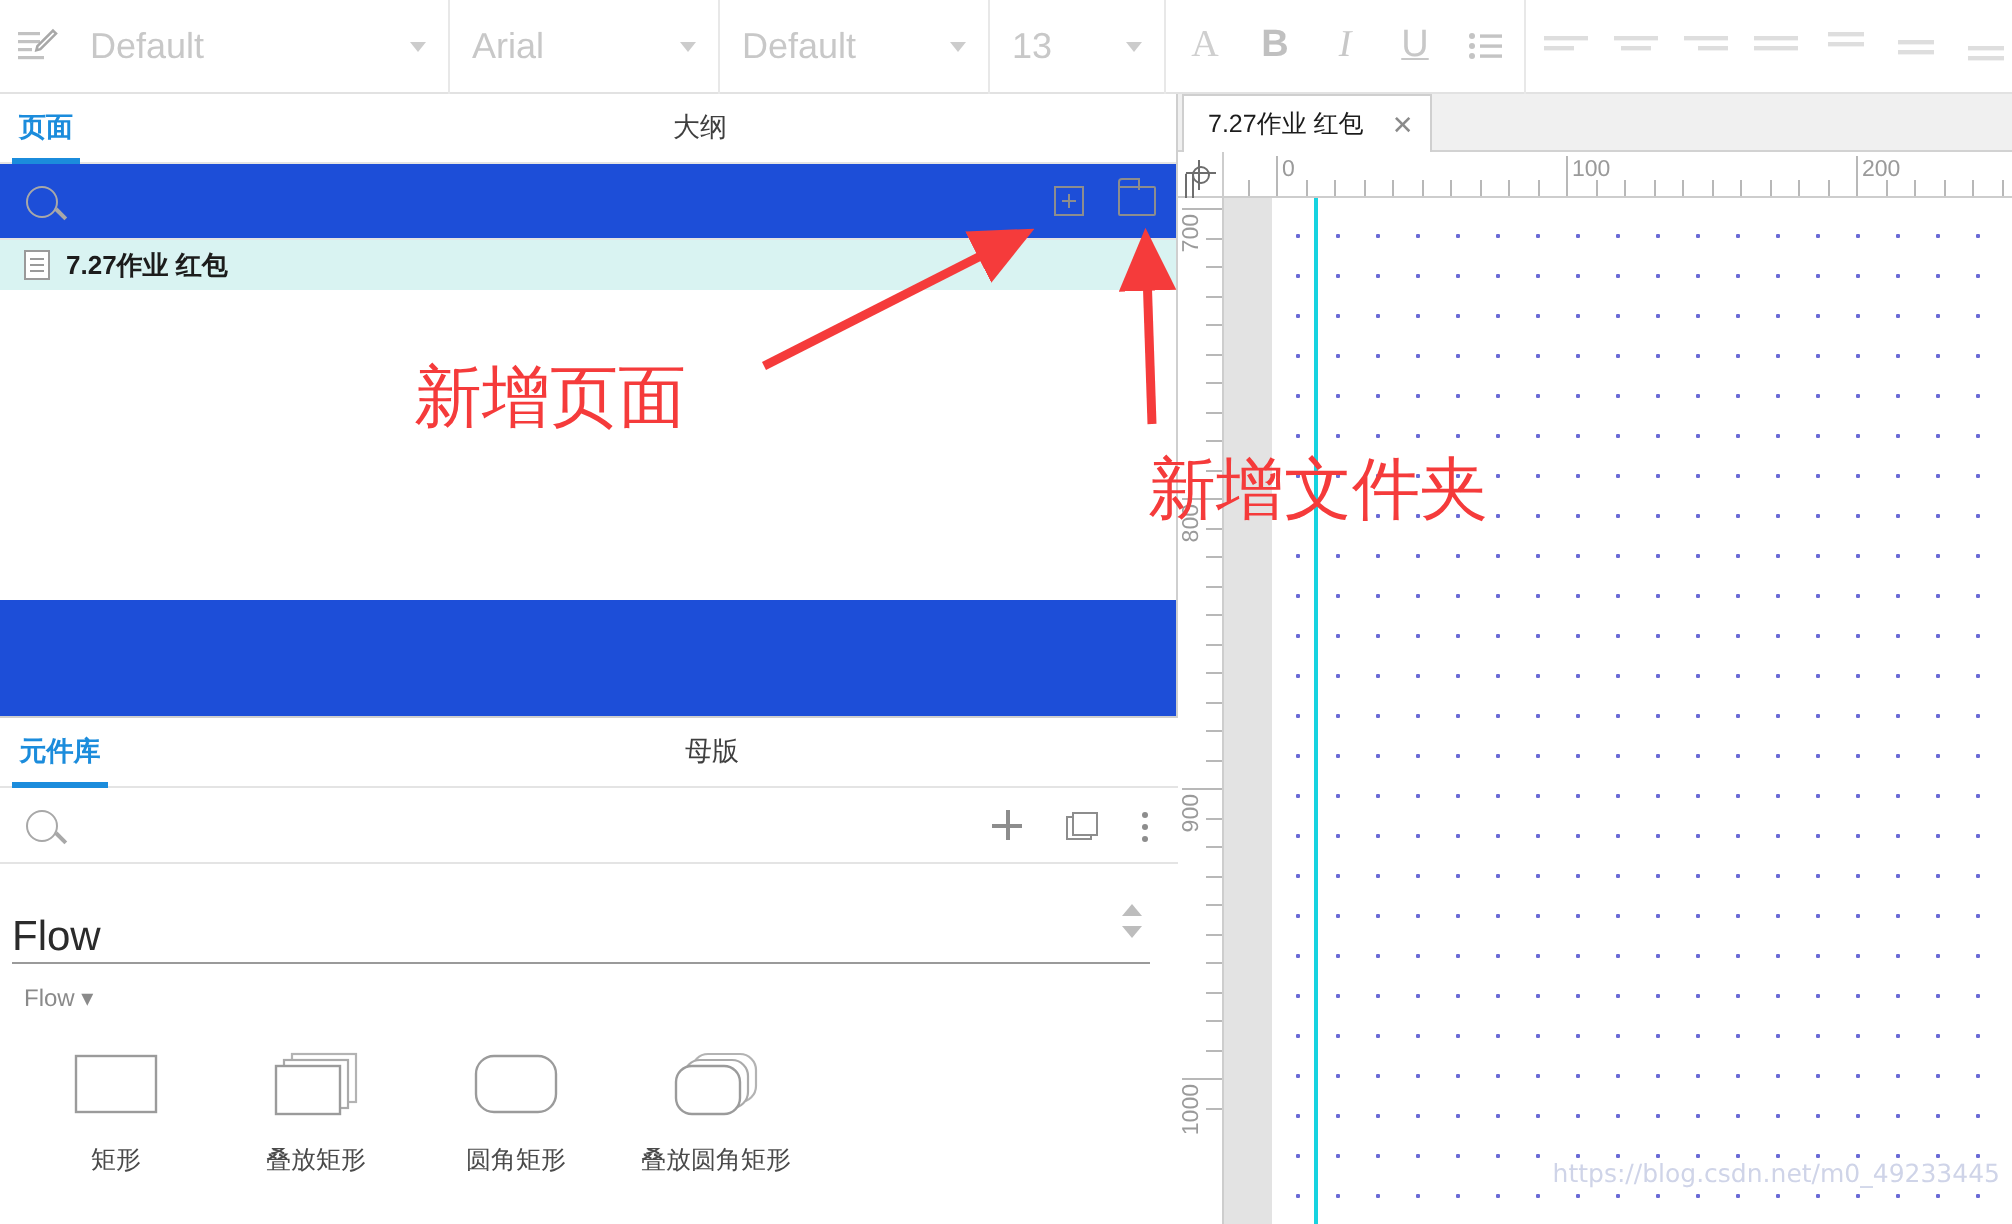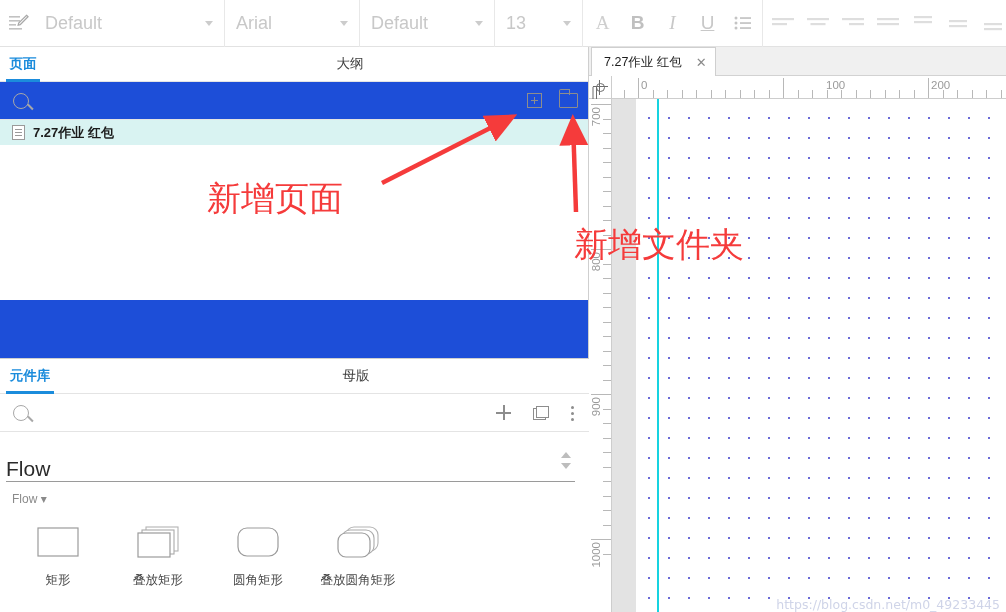--- a/index.html
+++ b/index.html
@@ -248,21 +248,21 @@
     background-position: 7px 9px;
     overflow: hidden;
   }
   .gutter-band {
     position: absolute; left: 0; top: 0; width: 24px; bottom: 0; background: #e3e3e3;
   }
   .guide-v {
     position: absolute; top: 0; bottom: 0; width: 2px; background: #16d3e0;
   }
   .watermark {
-    position: absolute; right: 6px; bottom: 0;
+    position: absolute; right: 6px; bottom: 18px;
     font-size: 12.5px; color: #cfd4e8; white-space: nowrap;
     font-family: "DejaVu Sans", sans-serif;
   }
 </style>
 </head>
 <body>
 
 <div id="app">
 
   <div class="toolbar">
@@ -487,21 +487,21 @@
         <div class="rtick" style="left: 40.5px;"></div>
         <div class="rtick" style="left: 55px;"></div>
         <div class="rtick" style="left: 69.5px;"></div>
         <div class="rtick" style="left: 84px;"></div>
         <div class="rtick" style="left: 98.5px;"></div>
         <div class="rtick" style="left: 113px;"></div>
         <div class="rtick" style="left: 127.5px;"></div>
         <div class="rtick" style="left: 142px;"></div>
         <div class="rtick" style="left: 156.5px;"></div>
         <div class="rtick major" style="left: 171px;"></div>
-        <div class="rnum" style="left: 174px; top: 3px; margin-left: 40px;">100</div>
+        <div class="rnum" style="left: 174px; top: 3px;">100</div>
         <div class="rtick" style="left: 185.5px;"></div>
         <div class="rtick" style="left: 200px;"></div>
         <div class="rtick" style="left: 214.5px;"></div>
         <div class="rtick" style="left: 229px;"></div>
         <div class="rtick" style="left: 243.5px;"></div>
         <div class="rtick" style="left: 258px;"></div>
         <div class="rtick" style="left: 272.5px;"></div>
         <div class="rtick" style="left: 287px;"></div>
         <div class="rtick" style="left: 301.5px;"></div>
         <div class="rtick major" style="left: 316px;"></div>

